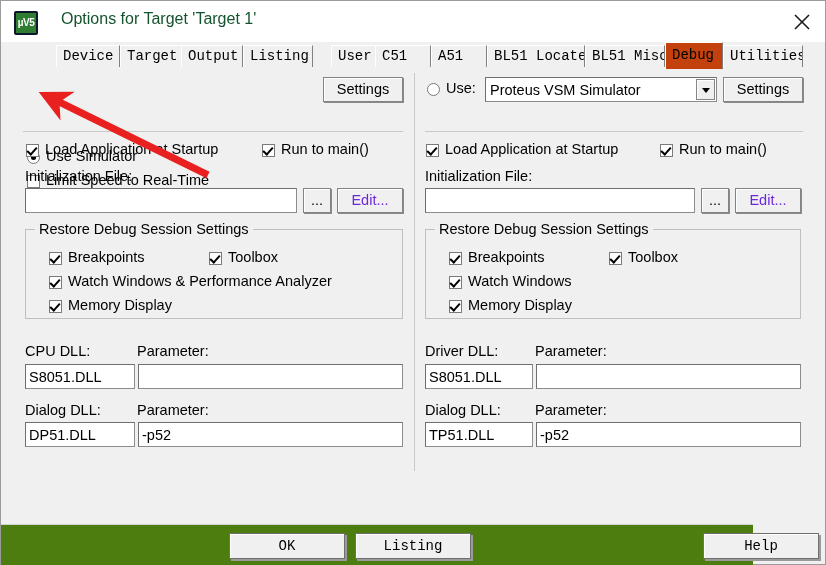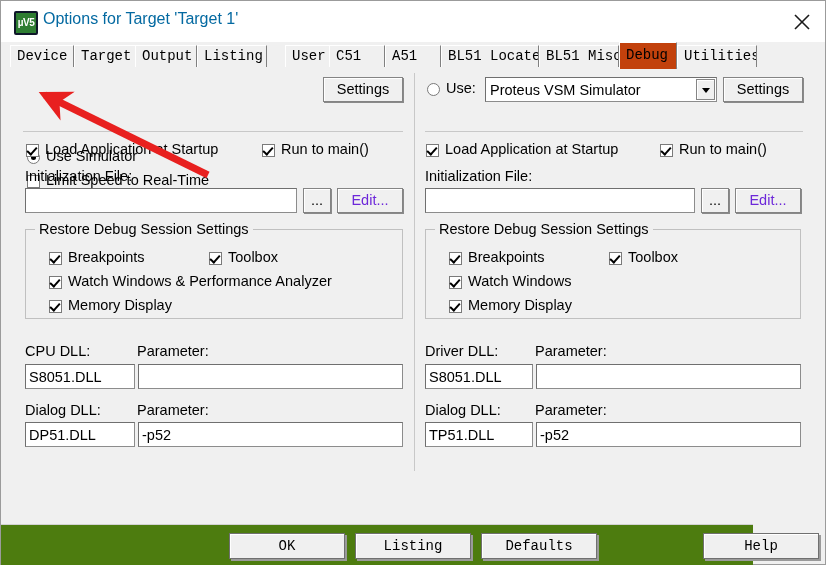--- a/index.html
+++ b/index.html
@@ -24,22 +24,22 @@
   }
   #app-icon{
     position:absolute;left:13px;top:10px;width:20px;height:20px;
     background:#2e7d32;border:2px solid #0f172a;border-radius:2px;
     color:#ffffff;font-size:10px;font-weight:bold;
     line-height:20px;text-align:center;
     font-family:"Liberation Sans", sans-serif;
     letter-spacing:-0.5px;
   }
   #title-text{
-    position:absolute;left:42px;top:9px;
-    font-size:16px;color:#0369a1;
+    position:absolute;left:60px;top:9px;
+    font-size:16px;color:#14532d;
     white-space:nowrap;
     font-family:"Liberation Sans", sans-serif;
   }
   #close-btn{
     position:absolute;right:0;top:0;width:46px;height:40px;
     background:#ffffff;cursor:pointer;
   }
   #close-btn svg{position:absolute;left:15px;top:13px;}
 
   
@@ -56,20 +56,21 @@
     border-bottom:none;
     box-sizing:border-box;
     font-family:"Liberation Mono", monospace;
     font-size:14px;color:#000000;
     line-height:21px;
     text-align:left;
     padding-left:6px;
     cursor:pointer;
     white-space:nowrap;
     overflow:hidden;
+    margin-left:46px;
   }
   #tabstrip .tab.sel{
     top:0px;height:27px;line-height:25px;
     background:#c2410c;
     border-left:1px solid #ffffff;
     border-top:1px solid #ffffff;
     border-right:1px solid #808080;
     z-index:5;
   }
   #tab-underline{
@@ -323,21 +324,20 @@
     <div class="lbl" style="left:424px;top:333px;">Dialog DLL:</div>
     <div class="lbl" style="left:534px;top:333px;">Parameter:</div>
     <div class="txt" style="left:424px;top:353px;width:108px;height:25px;">TP51.DLL</div>
     <div class="txt" style="left:535px;top:353px;width:265px;height:25px;">-p52</div>
 
   </div>
 
   <div id="footer">
     <div class="fbtn" style="left:228px;width:116px;">OK</div>
     <div class="fbtn" style="left:354px;width:116px;">Listing</div>
-    <div class="fbtn" style="left:480px;width:116px;">Defaults</div>
     <div class="fbtn" style="left:702px;width:116px;">Help</div>
   </div>
 
   <svg id="arrow">
     <defs>
       <marker id="ah" markerWidth="5" markerHeight="5" refX="3.6" refY="2.5" orient="auto" markerUnits="strokeWidth">
         <path d="M0,0.2 L4.6,2.5 L0,4.8 L1.3,2.5 Z" fill="#e8201f"></path>
       </marker>
     </defs>
     <line x1="207" y1="174" x2="44" y2="94" stroke="#e8201f" stroke-width="7" marker-end="url(#ah)"></line>

